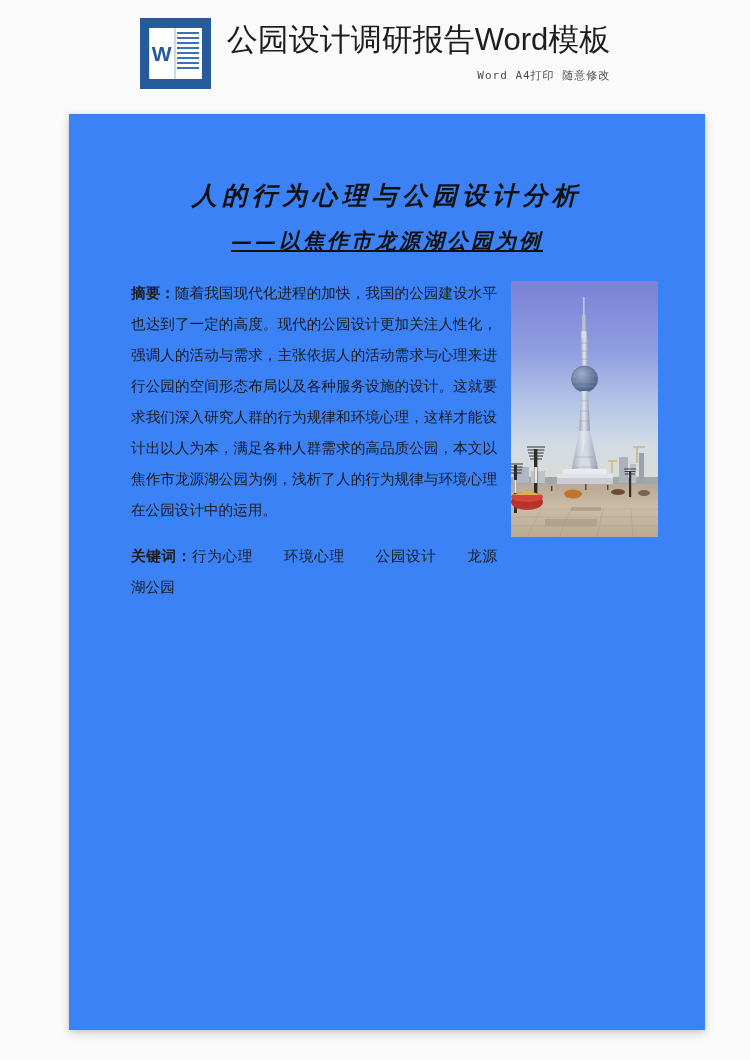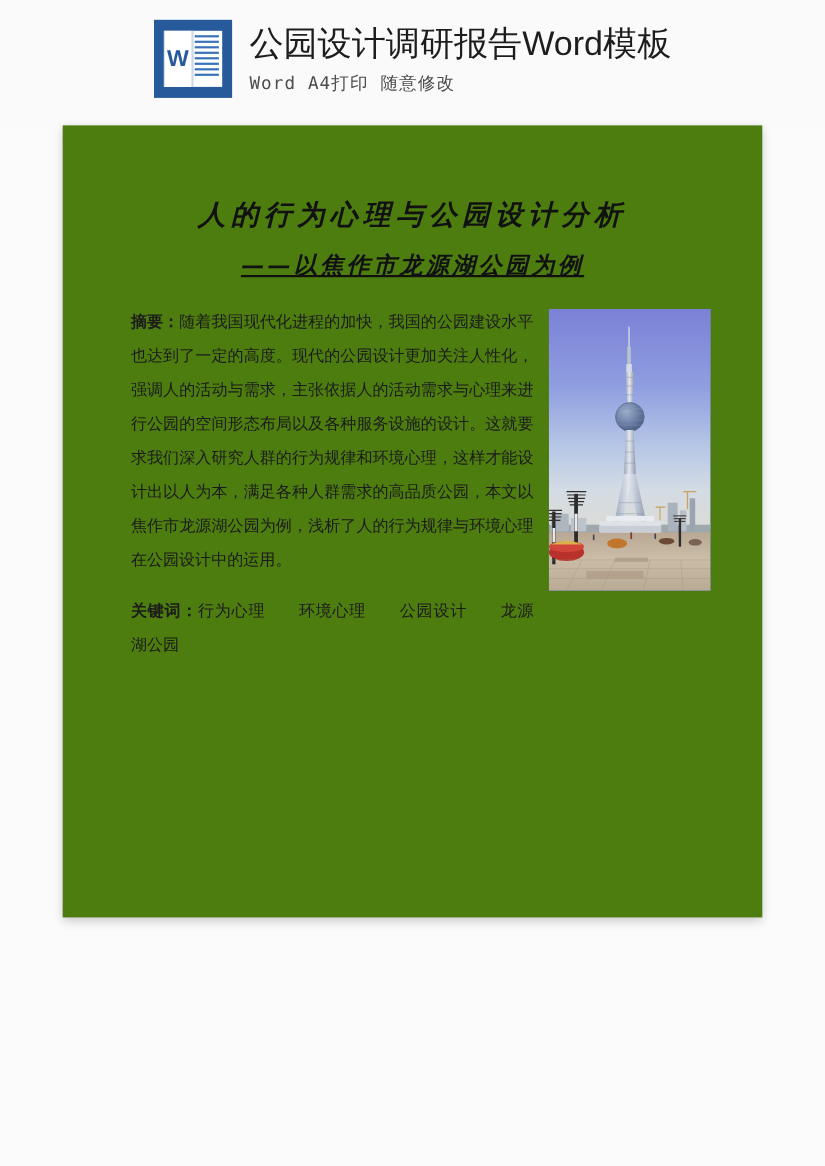--- a/index.html
+++ b/index.html
@@ -90,35 +90,35 @@
   .banner-title {
     font-size: 31px;
     font-weight: 400;
     color: #1d1d1d;
     line-height: 42px;
     letter-spacing: 0px;
     white-space: nowrap;
   }
 
   .banner-sub {
-    font-size: 16px;
+    font-size: 11px;
     color: #4c4c4c;
     line-height: 26px;
-    text-align: left;
+    text-align: right;
     letter-spacing: 1px;
     margin-top: 2px;
     font-family: "DejaVu Sans Mono", monospace;
   }
 
   
   .page {
     position: absolute;
-    left: 57px; top: 114px;
-    width: 636px; height: 720px;
-    background: #4d7c0f;
+    left: 69px; top: 114px;
+    width: 636px; height: 916px;
+    background: #3b82f6;
     box-shadow: 0 3px 9px rgba(0,0,0,0.20), 0 0 2px rgba(0,0,0,0.10);
   }
 
   .page-body {
     position: absolute;
     left: 0; top: 0;
     width: 636px; height: 916px;
     padding: 62px 47px 0 47px;
   }
 

